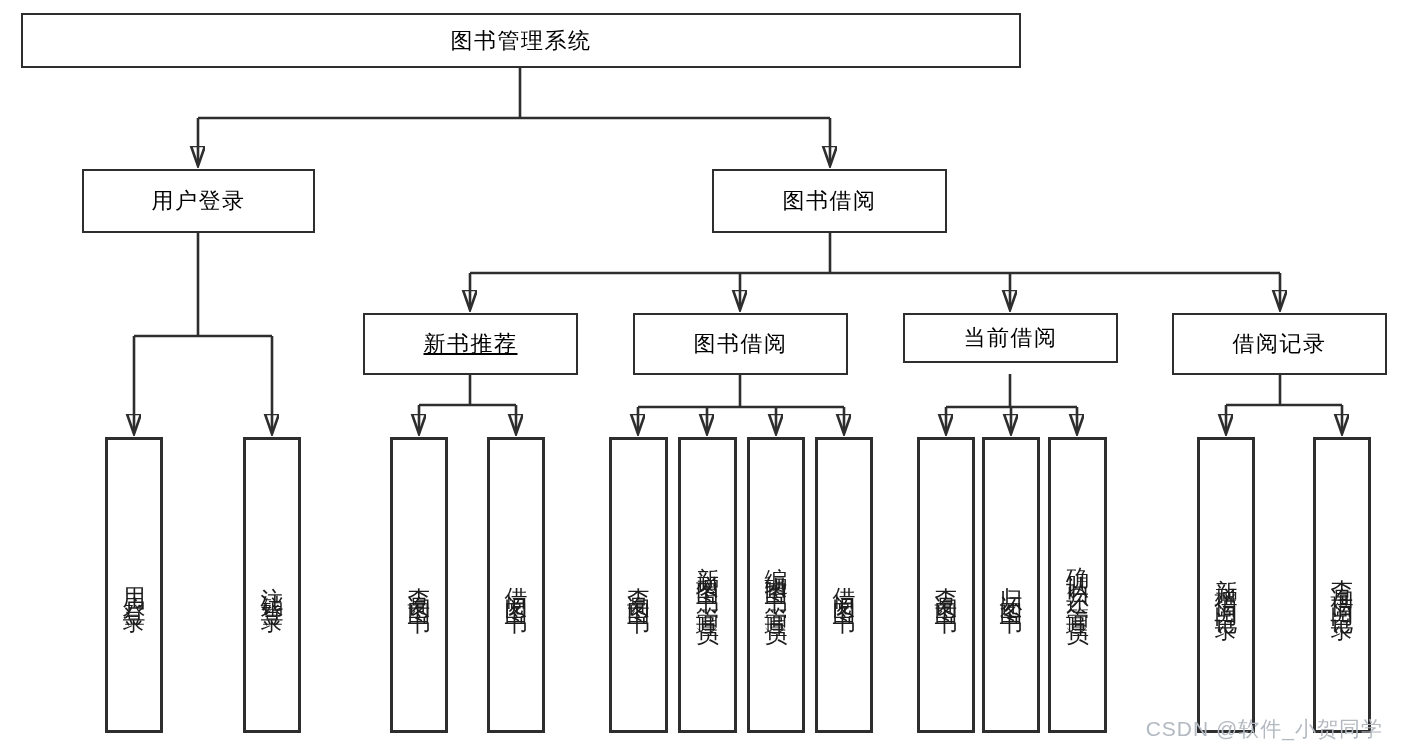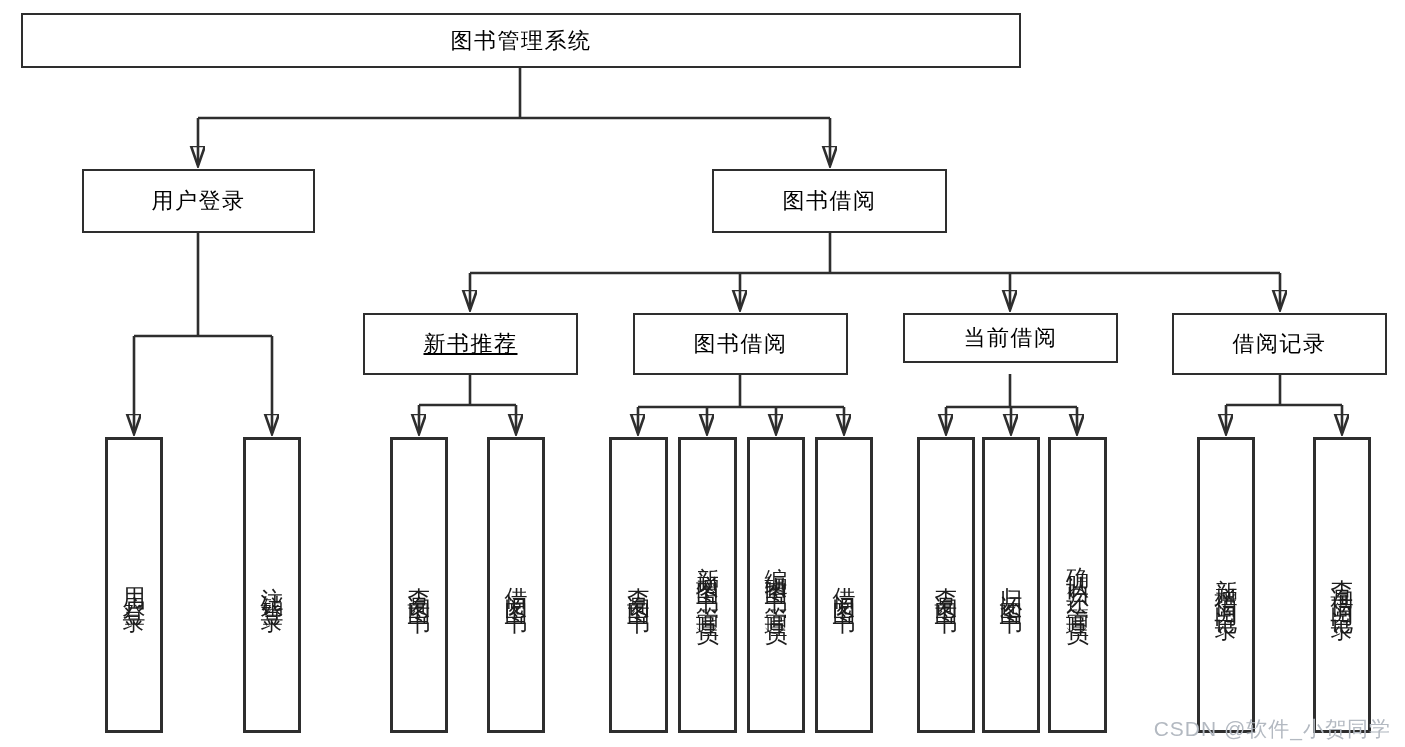--- a/index.html
+++ b/index.html
@@ -17,21 +17,21 @@
   }
   .vbox {
     position:absolute; border:3px solid #2e2e2e; background:#ffffff;
     display:flex; align-items:center; justify-content:center; color:#1c1c1c;
   }
   .vbox span {
     writing-mode:vertical-rl; text-orientation:mixed;
     font-size:23px; letter-spacing:8px; line-height:1;
   }
   .watermark {
-    position:absolute; right:14px; bottom:4px;
+    position:absolute; right:22px; bottom:4px;
     font-size:21px; color:#b3b9c1; letter-spacing:1px; white-space:nowrap;
   }
 </style>
 </head>
 <body>
 
 <div class="canvas">
 
   <svg class="wires" viewBox="0 0 1405 747">
     <defs>

